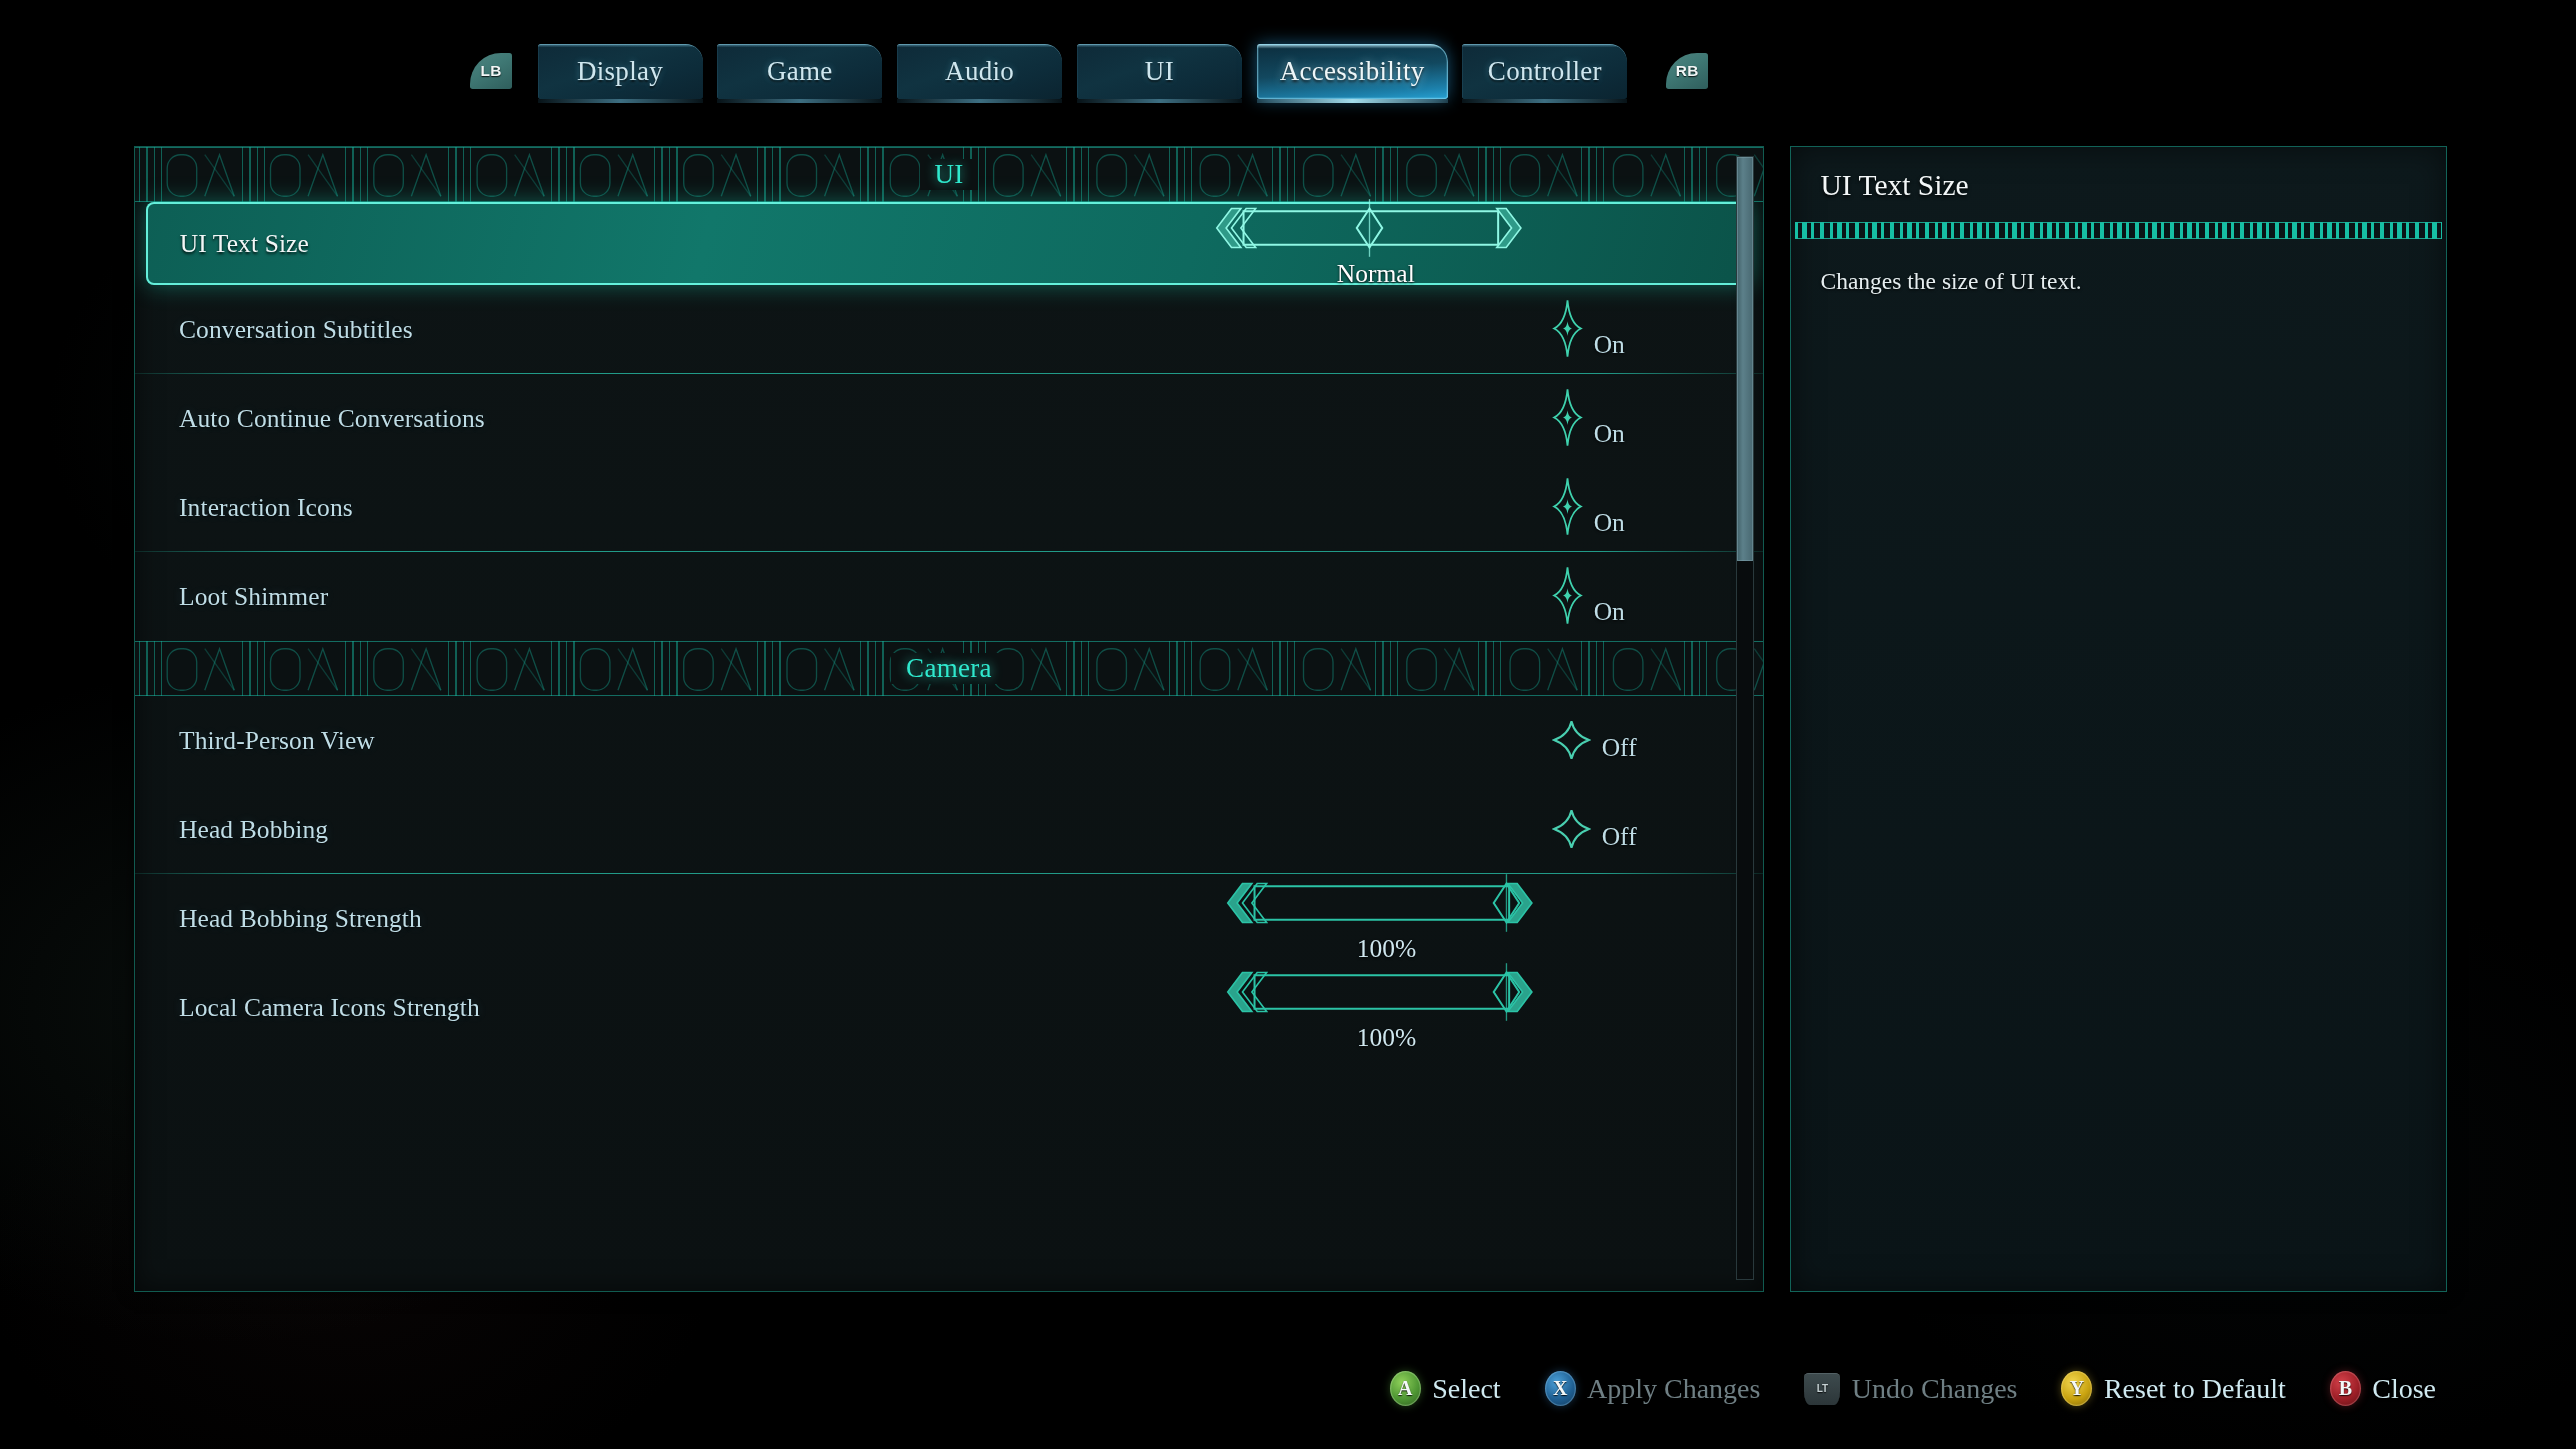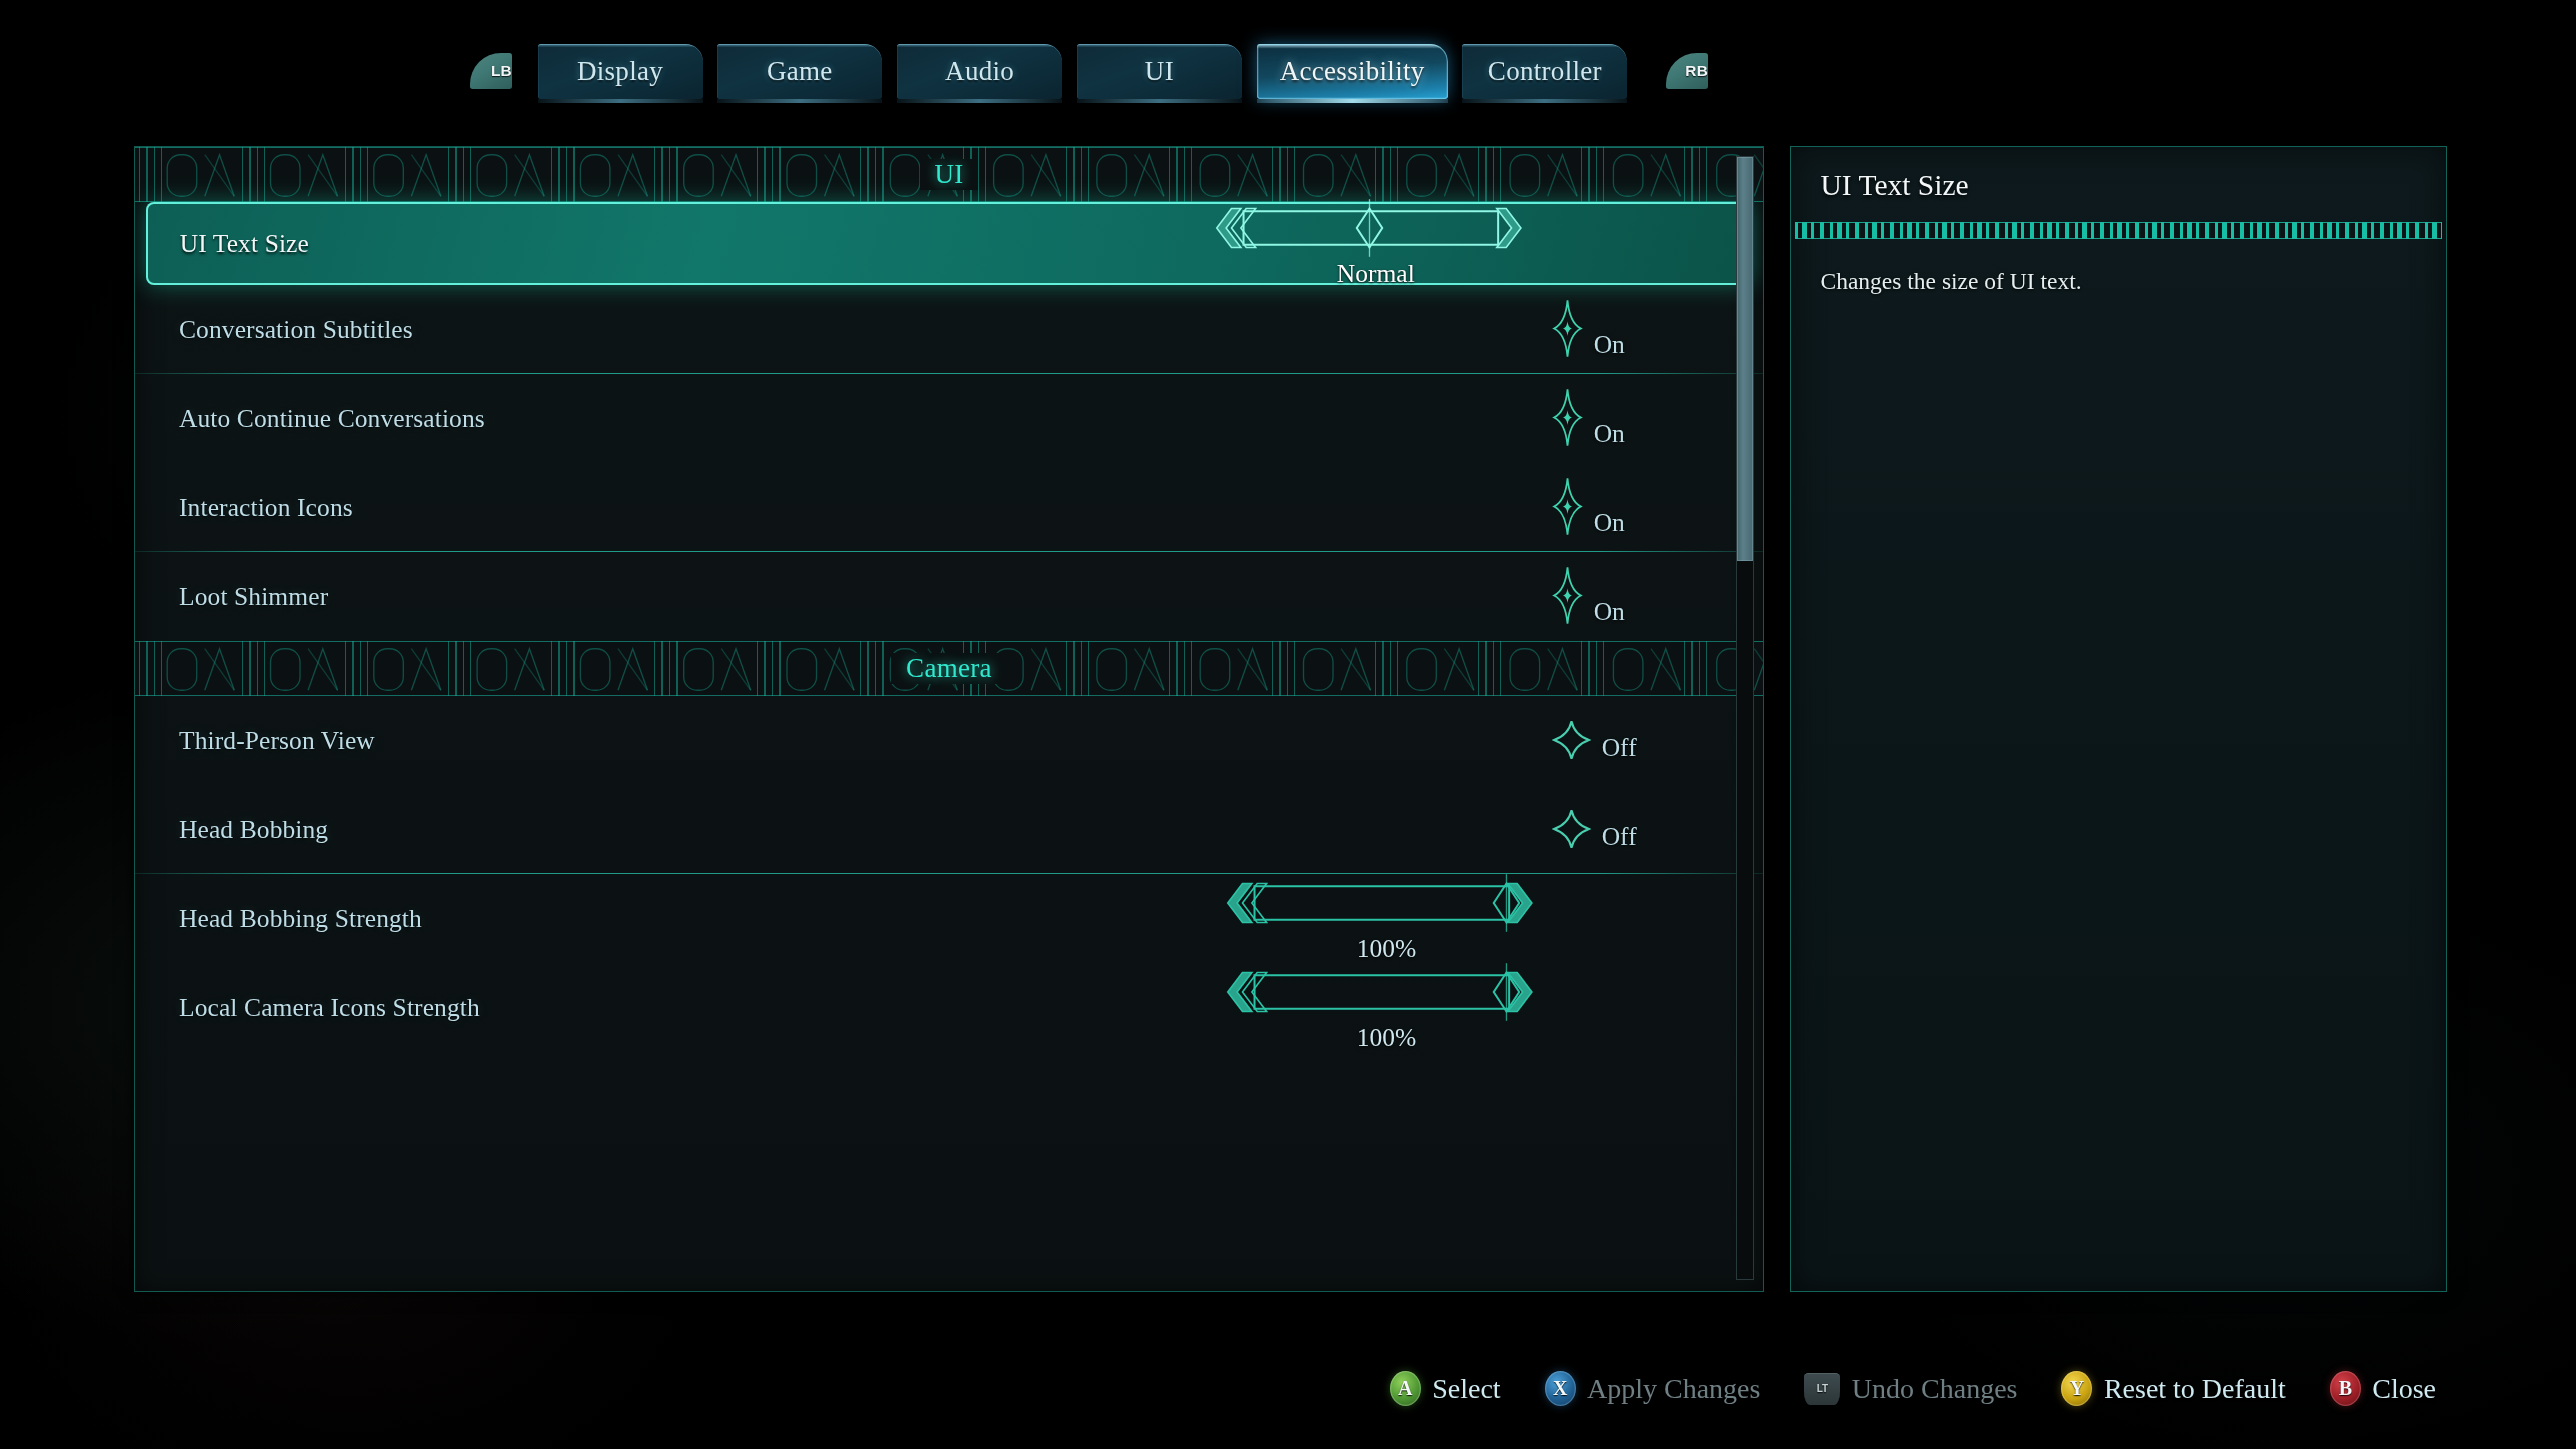--- a/index.html
+++ b/index.html
@@ -32,21 +32,21 @@
     width: 2576px; height: 64px;
     display: flex;
     align-items: center;
     justify-content: flex-start;
     padding-left: 470px;
   }
 
   .bumper {
     width: 42px; height: 36px;
     position: relative;
-    display: flex; align-items: center; justify-content: flex-end;
+    display: flex; align-items: center; justify-content: center;
     color: #f2f6f6;
     font-family: "Liberation Sans", sans-serif;
     font-weight: bold;
     font-size: 15.4px;
     letter-spacing: 0.3px;
     text-shadow: 0 1.3px 1.3px rgba(0,0,0,0.85);
     background: linear-gradient(150deg, #4e8480 0%, #3f7874 45%, #2f5e5c 100%);
     flex: none;
   }
   .bumper.lb { border-radius: 31px 2.7px 2.7px 2.7px; }

